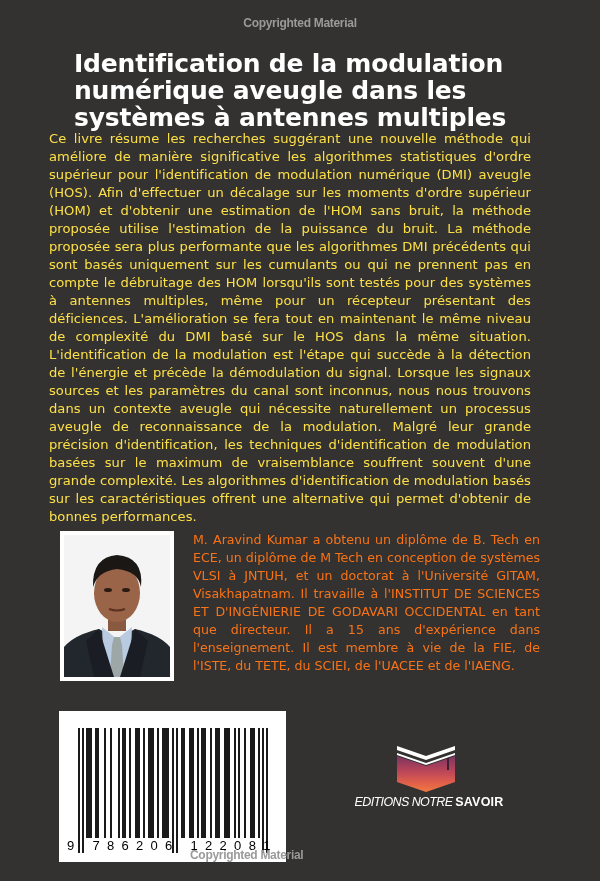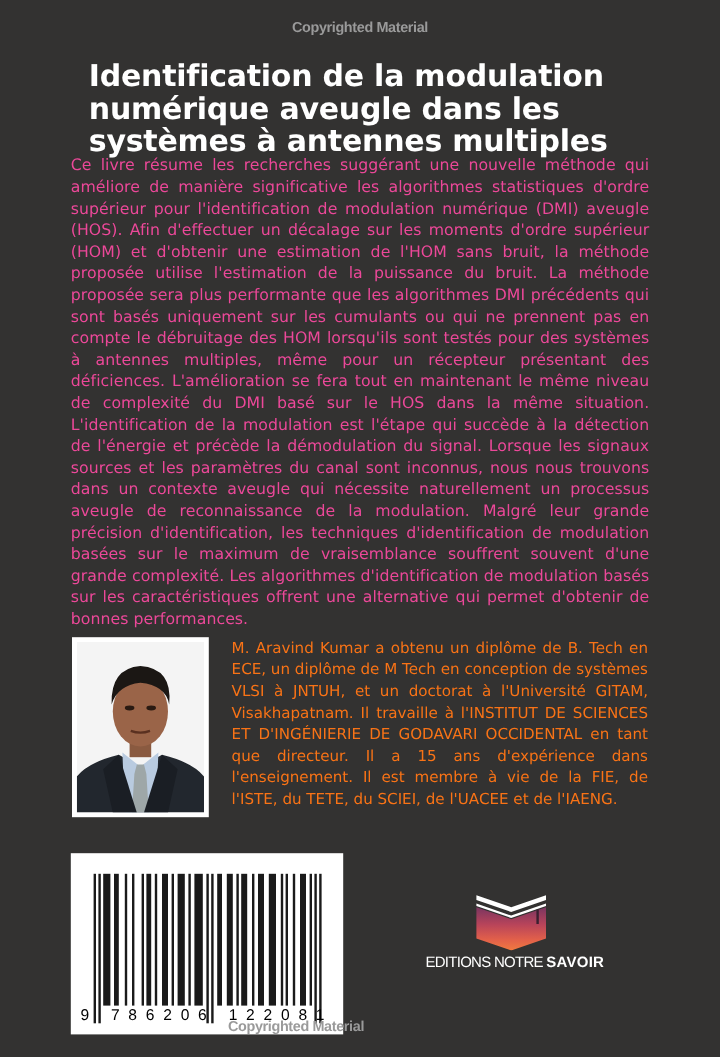--- a/index.html
+++ b/index.html
@@ -13,22 +13,22 @@
       color:#9a9a9a; letter-spacing:-0.3px;
     }
     .wm-top { top:16px; }
     .wm-bottom { top:848px; left:190px; width:auto; text-align:left; }
     .title {
       position:absolute; left:60px; top:36px; width:500px; margin:14px;
       font-family:"DejaVu Sans", sans-serif; font-weight:bold; font-size:25px; line-height:27px;
       color:#ffffff; letter-spacing:-0.2px;
     }
     .summary {
-      position:absolute; left:59px; top:130px; width:482px; margin:0;
-      font-size:13.1px; line-height:18px; text-align:justify; color:#ec4899;
+      position:absolute; left:49px; top:130px; width:482px; margin:0;
+      font-size:13.1px; line-height:18px; text-align:justify; color:#fde047;
       letter-spacing:0.05px;
     }
     .photo-frame {
       position:absolute; left:60px; top:531px; width:114px; height:150px; background:#ffffff;
     }
     .photo { position:absolute; left:4px; top:4px; width:106px; height:142px; }
     .bio {
       position:absolute; left:193px; top:531px; width:347px; margin:0;
       font-size:12.6px; line-height:18px; text-align:justify; color:#f97316;
     }
@@ -39,21 +39,21 @@
     .isbn-digits {
       position:absolute; left:8px; top:127px; width:210px;
       font-family:Liberation Sans, sans-serif; font-size:13px; color:#000000; letter-spacing:7.3px;
       white-space:pre;
     }
     .logo { position:absolute; left:393px; top:742px; width:66px; height:50px; }
     .publisher {
       position:absolute; left:354px; top:795px; width:150px; text-align:center;
       font-family:"Liberation Sans", sans-serif; font-size:12.5px; color:#ffffff; white-space:nowrap;
     }
-    .publisher .light { font-weight:normal; letter-spacing:-0.6px; }
+    .publisher .light { font-weight:normal; letter-spacing:-0.6px;font-style:italic; }
     .publisher .bold { font-weight:bold; letter-spacing:0.2px; }
   </style>
 </head>
 <body>
 
 <div class="watermark wm-top">Copyrighted Material</div>
 
 <h1 class="title">Identification de la modulation numérique aveugle dans les systèmes à antennes multiples</h1>
 
 <p class="summary">Ce livre résume les recherches suggérant une nouvelle méthode qui améliore de manière significative les algorithmes statistiques d'ordre supérieur pour l'identification de modulation numérique (DMI) aveugle (HOS). Afin d'effectuer un décalage sur les moments d'ordre supérieur (HOM) et d'obtenir une estimation de l'HOM sans bruit, la méthode proposée utilise l'estimation de la puissance du bruit. La méthode proposée sera plus performante que les algorithmes DMI précédents qui sont basés uniquement sur les cumulants ou qui ne prennent pas en compte le débruitage des HOM lorsqu'ils sont testés pour des systèmes à antennes multiples, même pour un récepteur présentant des déficiences. L'amélioration se fera tout en maintenant le même niveau de complexité du DMI basé sur le HOS dans la même situation. L'identification de la modulation est l'étape qui succède à la détection de l'énergie et précède la démodulation du signal. Lorsque les signaux sources et les paramètres du canal sont inconnus, nous nous trouvons dans un contexte aveugle qui nécessite naturellement un processus aveugle de reconnaissance de la modulation. Malgré leur grande précision d'identification, les techniques d'identification de modulation basées sur le maximum de vraisemblance souffrent souvent d'une grande complexité. Les algorithmes d'identification de modulation basés sur les caractéristiques offrent une alternative qui permet d'obtenir de bonnes performances.</p>

